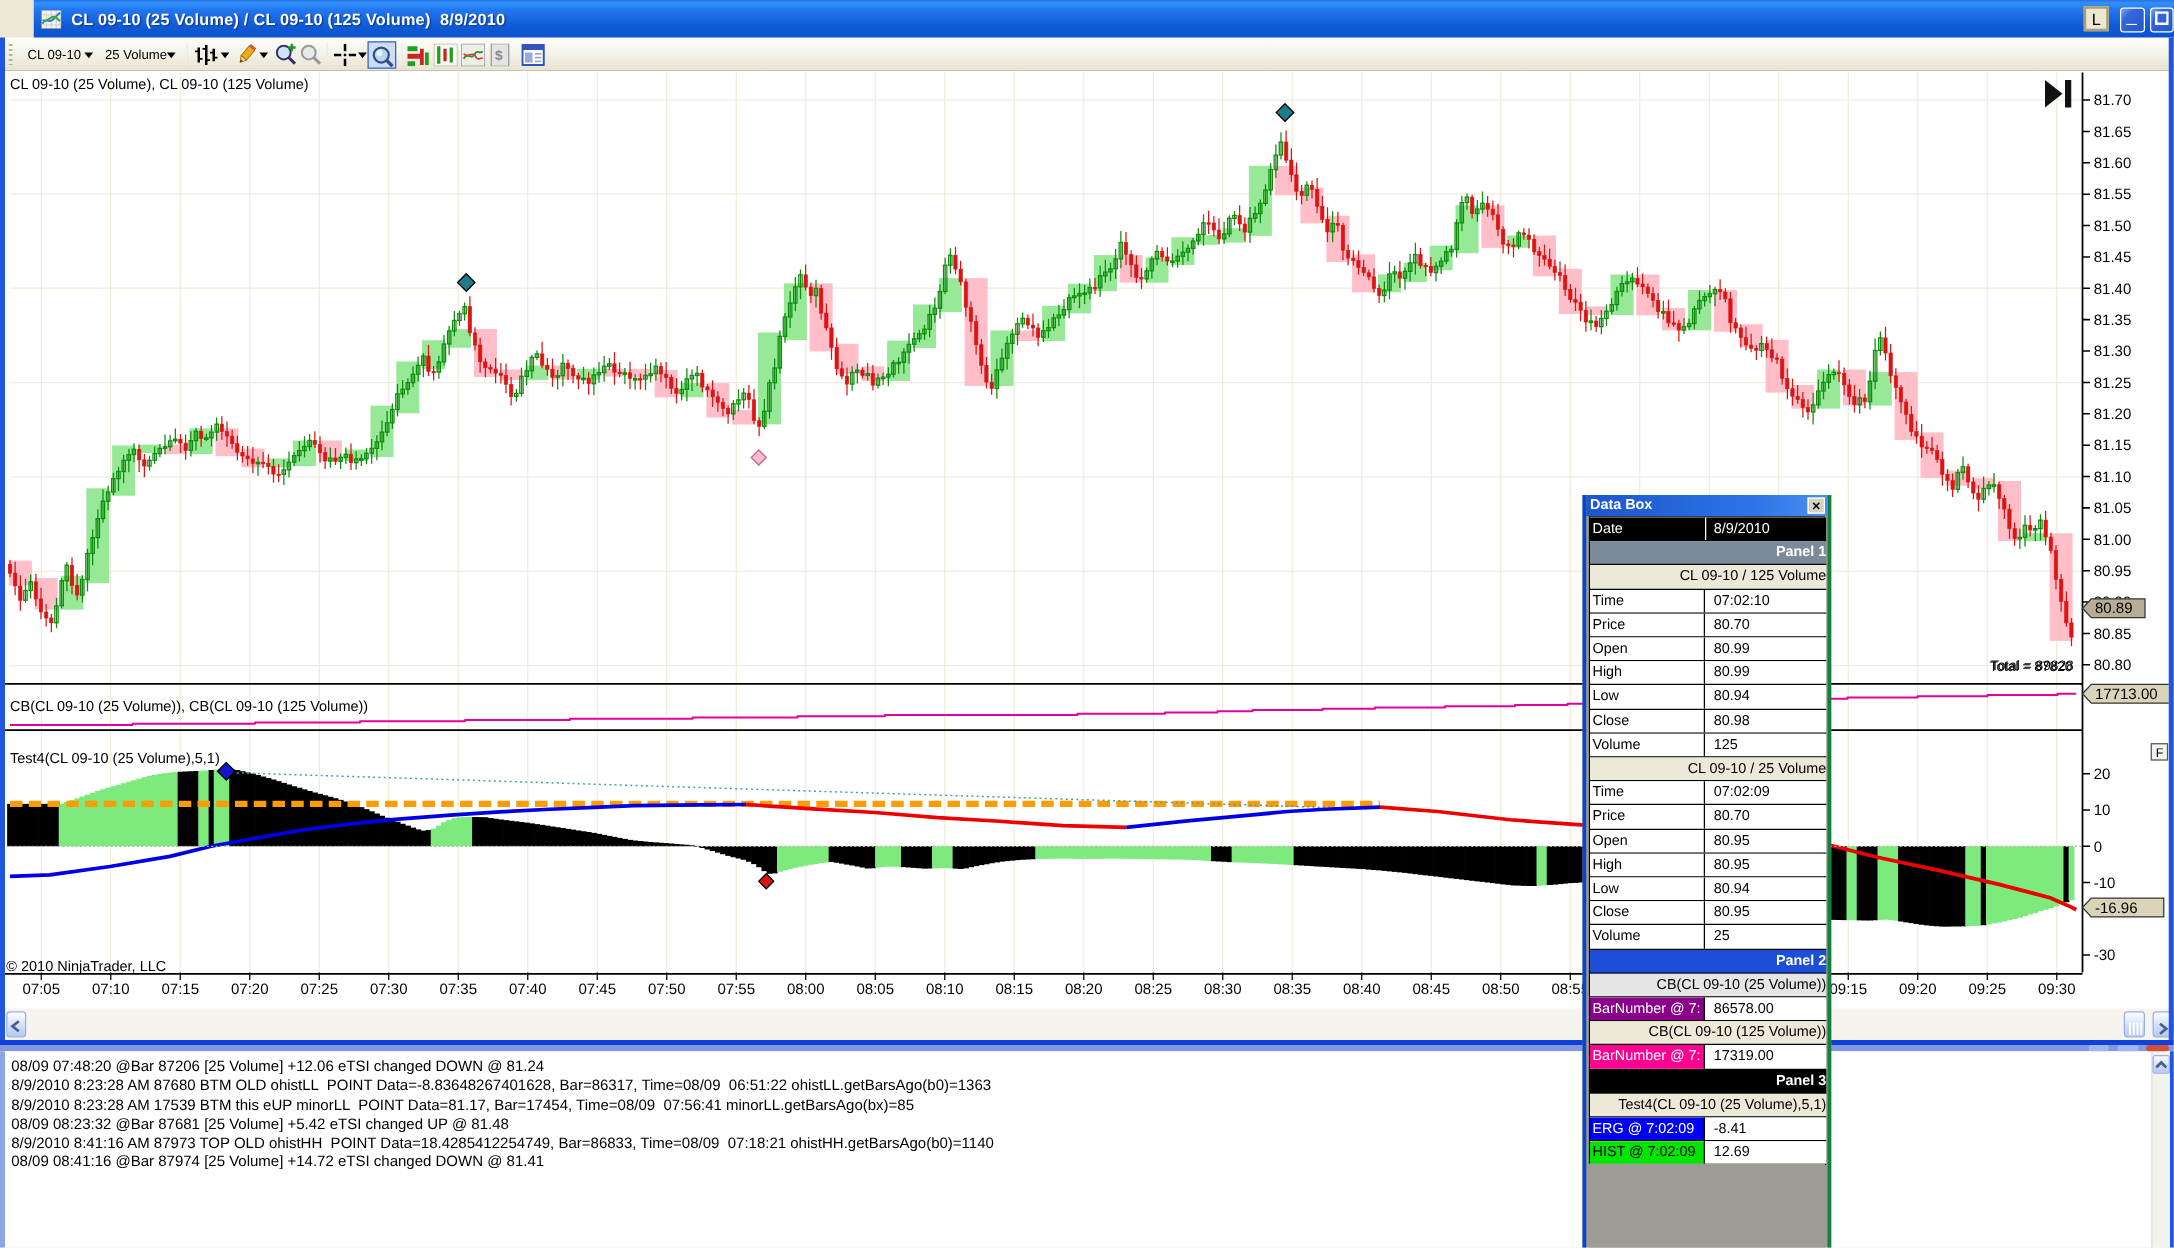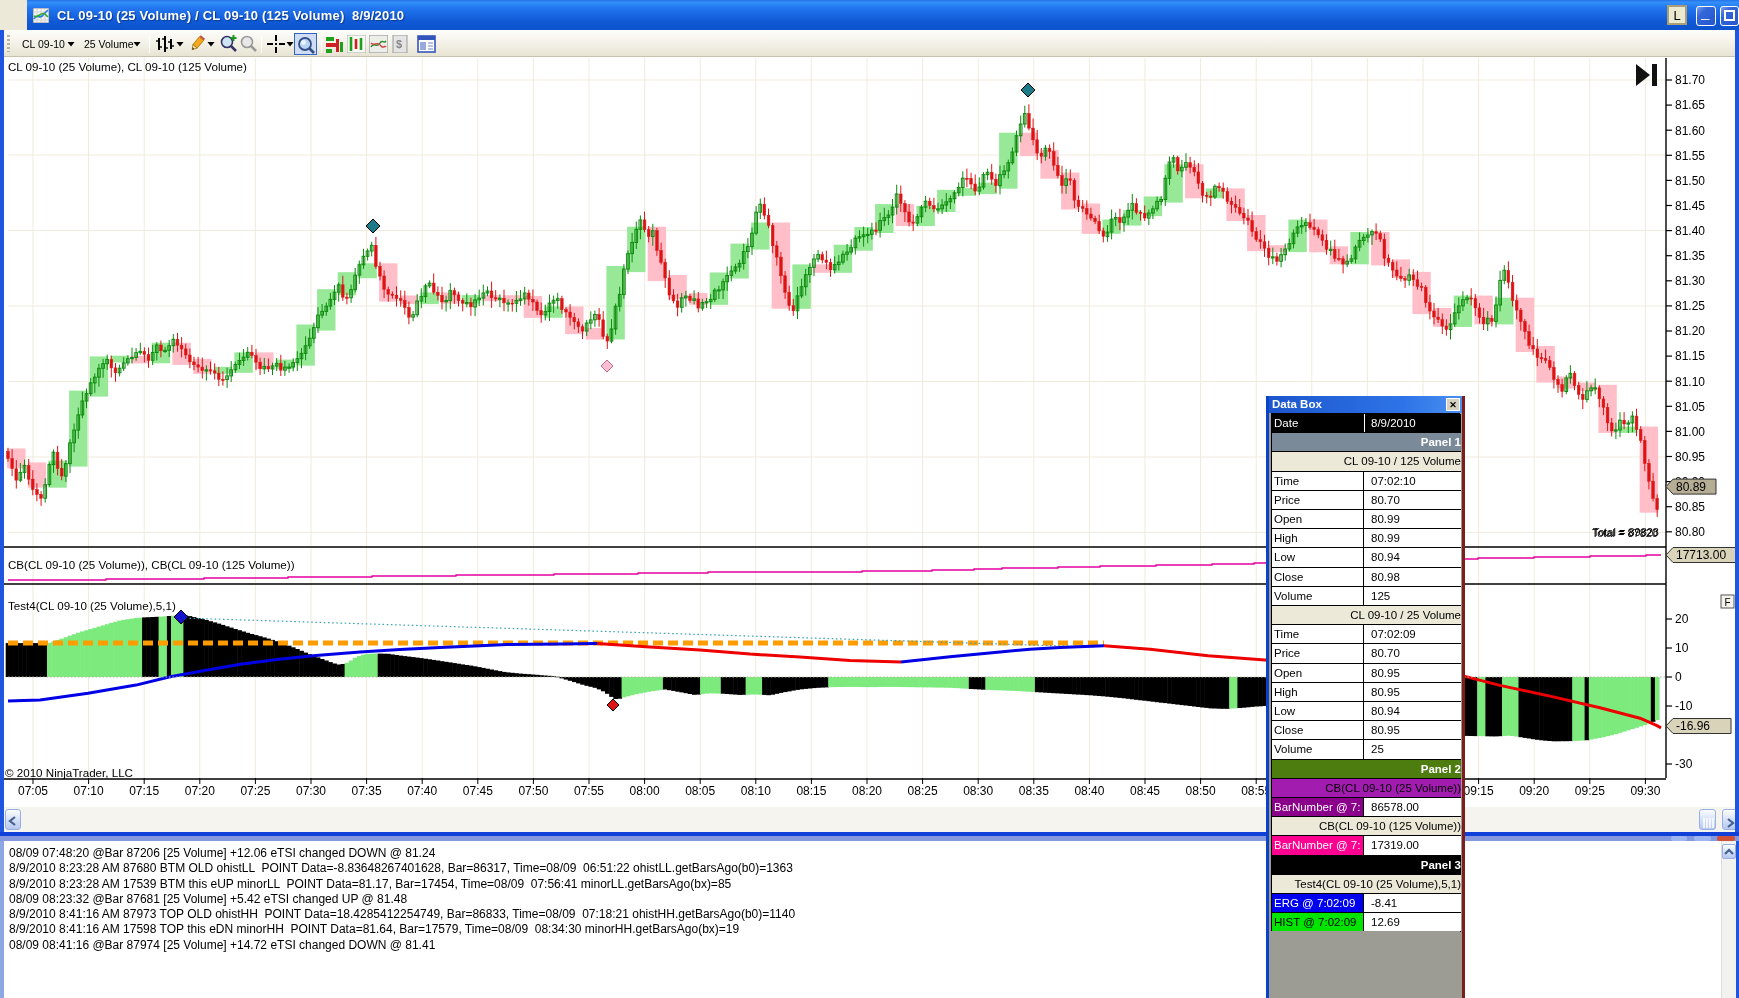--- a/index.html
+++ b/index.html
@@ -28,21 +28,21 @@
 #logarea{position:absolute;left:0;top:841px;width:1739px;height:157px;background:#fff;
  border-left:4px solid #8ea6e4;border-right:3px solid #2055e0}
 .ll{position:relative;margin-left:5px;font-size:12px;color:#000;height:15.25px;line-height:15.3px;white-space:pre}
 #logpad{height:5px}
 #vscroll{position:absolute;left:1721px;top:841px;width:15px;height:157px;background:#f2f2ee;border-left:1px solid #ddd}
 #vup{position:absolute;left:1721.5px;top:844px;width:14px;height:15px;background:linear-gradient(180deg,#fdfefe,#cfdcf8 60%,#b8c8ee);
  border:1px solid #98b0e8;border-radius:2px;color:#3a5a9a;font-size:9px;text-align:center;line-height:14px;font-weight:bold}
 #lborder{position:absolute;left:0;top:30px;width:4px;height:802px;background:#2055e0}
 #rborder{position:absolute;left:1735px;top:30px;width:4px;height:802px;background:#2055e0}
 #databox{position:absolute;left:1266px;top:396px;width:199px;height:602px;
- border-left:3px solid #0a42cc;border-right:3px solid #7f1d1d;background:#9c9c94}
+ border-left:3px solid #0a42cc;border-right:3px solid #15803d;background:#9c9c94}
 #dbtitle{position:absolute;left:0;top:0;width:193px;height:17px;
  background:linear-gradient(90deg,#1c55cc 0%,#2e74e8 70%,#4a90f0 100%);
  color:#fff;font-size:11.5px;font-weight:bold;padding:1.5px 0 0 3px}
 #dbx{position:absolute;right:2px;top:1.5px;width:14px;height:13px;background:#d6d2c2;border:1px solid #fff;
  color:#000;font-size:9px;text-align:center;line-height:13px;font-weight:bold}
 #dbtable{position:absolute;left:2px;top:17px;width:189px;height:518.4px;background:#fff;border:1px solid #000}
 .dr{position:absolute;left:0;width:189px;height:19.2px;border-bottom:1px solid #000;font-size:11.5px;line-height:18.5px;background:#fff}
 .dh{text-align:right}
 .dc1{position:absolute;left:0;top:0;width:92px;height:100%;border-right:1px solid #000;padding-left:2px;white-space:nowrap;overflow:hidden}
 .dc2{position:absolute;left:93px;top:0;width:96px;height:100%;padding-left:6px}
@@ -1614,21 +1614,20 @@
       </svg></div>
 </div>
 <div id="bluesep"></div>
 <div id="logarea">
     <div id="logpad"></div>
 <div class="ll">08/09 07:48:20 @Bar 87206 [25 Volume] +12.06 eTSI changed DOWN @ 81.24</div>
 <div class="ll">8/9/2010 8:23:28 AM 87680 BTM OLD ohistLL  POINT Data=-8.83648267401628, Bar=86317, Time=08/09  06:51:22 ohistLL.getBarsAgo(b0)=1363</div>
 <div class="ll">8/9/2010 8:23:28 AM 17539 BTM this eUP minorLL  POINT Data=81.17, Bar=17454, Time=08/09  07:56:41 minorLL.getBarsAgo(bx)=85</div>
 <div class="ll">08/09 08:23:32 @Bar 87681 [25 Volume] +5.42 eTSI changed UP @ 81.48</div>
 <div class="ll">8/9/2010 8:41:16 AM 87973 TOP OLD ohistHH  POINT Data=18.4285412254749, Bar=86833, Time=08/09  07:18:21 ohistHH.getBarsAgo(b0)=1140</div>
-<div class="ll">8/9/2010 8:41:16 AM 17598 TOP this eDN minorHH  POINT Data=81.64, Bar=17579, Time=08/09  08:34:30 minorHH.getBarsAgo(bx)=19</div>
 <div class="ll">08/09 08:41:16 @Bar 87974 [25 Volume] +14.72 eTSI changed DOWN @ 81.41</div>
 </div>
 <div id="vscroll"></div>
 <div id="vup"><svg width="10" height="8" style="margin-top:3px">
       <path d="M1 6 L5 2 L9 6" fill="none" stroke="#44618f" stroke-width="2.2"></path>
     </svg></div>
 <div style="position:absolute;left:1671px;top:835.5px;width:16px;height:5px;background:#9eb6f0;border-radius:2px"></div>
 <div style="position:absolute;left:1694px;top:835.5px;width:17px;height:5px;background:#9eb6f0;border-radius:2px"></div>
 <div style="position:absolute;left:1717px;top:835.5px;width:18px;height:5px;background:#d05038;border-radius:2px"></div>
 <div id="lborder"></div>
@@ -1692,22 +1691,22 @@
         <div class="dc2">80.94</div>
       </div>
 <div class="dr" style="top:307.2px">
         <div class="dc1">Close</div>
         <div class="dc2">80.95</div>
       </div>
 <div class="dr" style="top:326.4px">
         <div class="dc1">Volume</div>
         <div class="dc2">25</div>
       </div>
-<div class="dr dh" style="top:345.6px;background:#4d7c0f;color:#fff;font-weight:bold">Panel 2</div>
-<div class="dr dh" style="top:364.8px;background:#a21caf;color:#000">CB(CL 09-10 (25 Volume))</div>
+<div class="dr dh" style="top:345.6px;background:#1d4ed8;color:#fff;font-weight:bold">Panel 2</div>
+<div class="dr dh" style="top:364.8px;background:#e5e5e5;color:#000">CB(CL 09-10 (25 Volume))</div>
 <div class="dr" style="top:384.0px">
         <div class="dc1" style="background:#8b008b;color:#fff">BarNumber @ 7:</div>
         <div class="dc2">86578.00</div>
       </div>
 <div class="dr dh" style="top:403.2px;background:#ece9d8;color:#000">CB(CL 09-10 (125 Volume))</div>
 <div class="dr" style="top:422.4px">
         <div class="dc1" style="background:#ff0090;color:#fff">BarNumber @ 7:</div>
         <div class="dc2">17319.00</div>
       </div>
 <div class="dr dh" style="top:441.6px;background:#000000;color:#fff;font-weight:bold">Panel 3</div>

